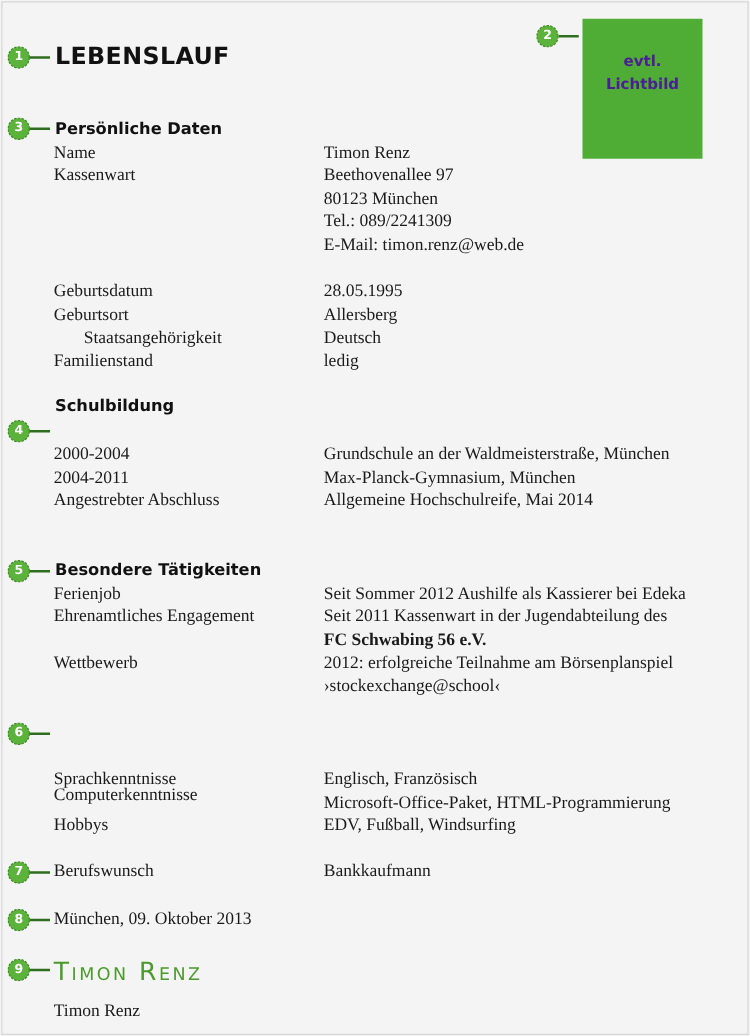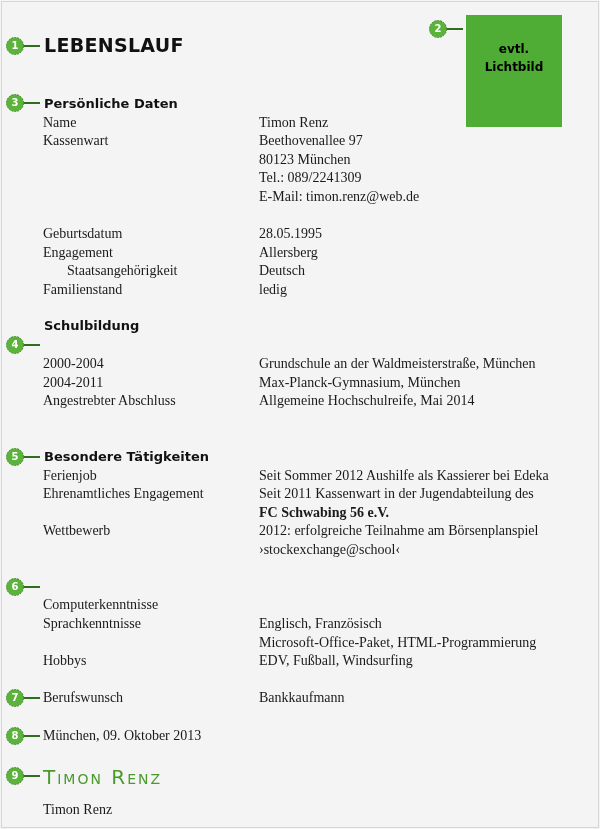--- a/index.html
+++ b/index.html
@@ -10,21 +10,21 @@
   .badge svg { display:block; }
   .badge-num { position:absolute; left:0; top:0; width:18px; height:18px; line-height:18px; text-align:center;
                color:#fff; font-family:"DejaVu Sans", sans-serif; font-weight:bold; font-size:10px; }
   .connector { position:absolute; height:2px; background:#2f6e1f; }
   .h-title { position:absolute; left:44px; top:34px; font-family:"DejaVu Sans", sans-serif; font-weight:bold;
              font-size:19px; letter-spacing:0.3px; color:#111; }
   .h-sec { position:absolute; left:44px; font-family:"DejaVu Sans", sans-serif; font-weight:bold; font-size:13px; color:#111; line-height:19px; }
   .lbl { position:absolute; left:43px; font-size:14px; line-height:18px; }
   .val { position:absolute; left:259px; font-size:14px; line-height:18px; white-space:nowrap; }
   .photo { position:absolute; left:466px; top:15px; width:96px; height:112px; background:#4fac35;
-           color:#000000; font-family:"DejaVu Sans", sans-serif; font-weight:bold; font-size:12px; text-align:center; }
+           color:#4c1d95; font-family:"DejaVu Sans", sans-serif; font-weight:bold; font-size:12px; text-align:center; }
   .photo span { display:block; line-height:18px; }
   .signature { position:absolute; left:43px; top:765px; font-family:"DejaVu Sans", sans-serif; font-size:20px;
                color:#4a9a2c; letter-spacing:2px; font-variant:small-caps; }
 </style>
 </head>
 <body>
 
 <div class="frame"></div>
 
 <div class="badge" style="left:6px;top:37px;">
@@ -62,21 +62,21 @@
 <div class="lbl" style="top:114px;">Name</div>
 <div class="val" style="top:114px;">Timon Renz</div>
 <div class="lbl" style="top:132px;">Kassenwart</div>
 <div class="val" style="top:132px;">Beethovenallee 97</div>
 <div class="val" style="top:151px;">80123 München</div>
 <div class="val" style="top:169px;">Tel.: 089/2241309</div>
 <div class="val" style="top:188px;">E-Mail: timon.renz@web.de</div>
 
 <div class="lbl" style="top:225px;">Geburtsdatum</div>
 <div class="val" style="top:225px;">28.05.1995</div>
-<div class="lbl" style="top:244px;">Engagement</div>
+<div class="lbl" style="top:244px;">Geburtsort</div>
 <div class="val" style="top:244px;">Allersberg</div>
 <div class="lbl" style="top:262px;margin-left:24px;">Staatsangehörigkeit</div>
 <div class="val" style="top:262px;">Deutsch</div>
 <div class="lbl" style="top:281px;">Familienstand</div>
 <div class="val" style="top:281px;">ledig</div>
 
 <div class="badge" style="left:6px;top:336px;">
   <svg width="18" height="18" viewBox="0 0 18 18">
       <circle cx="9" cy="9" r="8.5" fill="#5cb33c" stroke="#3f8a26" stroke-width="1" stroke-dasharray="2 1"></circle>
     </svg>
@@ -115,21 +115,21 @@
       <circle cx="9" cy="9" r="8.5" fill="#5cb33c" stroke="#3f8a26" stroke-width="1" stroke-dasharray="2 1"></circle>
     </svg>
   <span class="badge-num">6</span>
 </div>
 <div class="connector" style="left:24px;top:586px;width:16px;"></div>
 <div class="h-sec" style="top:577px;">
 </div>
 
 <div class="lbl" style="top:615px;">Sprachkenntnisse</div>
 <div class="val" style="top:615px;">Englisch, Französisch</div>
-<div class="lbl" style="top:596px;text-align:center;">Computerkenntnisse</div>
+<div class="lbl" style="top:628px;text-align:center;">Computerkenntnisse</div>
 <div class="val" style="top:634px;">Microsoft-Office-Paket, HTML-Programmierung</div>
 <div class="lbl" style="top:652px;">Hobbys</div>
 <div class="val" style="top:652px;">EDV, Fußball, Windsurfing</div>
 
 <div class="badge" style="left:6px;top:689px;">
   <svg width="18" height="18" viewBox="0 0 18 18">
       <circle cx="9" cy="9" r="8.5" fill="#5cb33c" stroke="#3f8a26" stroke-width="1" stroke-dasharray="2 1"></circle>
     </svg>
   <span class="badge-num">7</span>
 </div>

